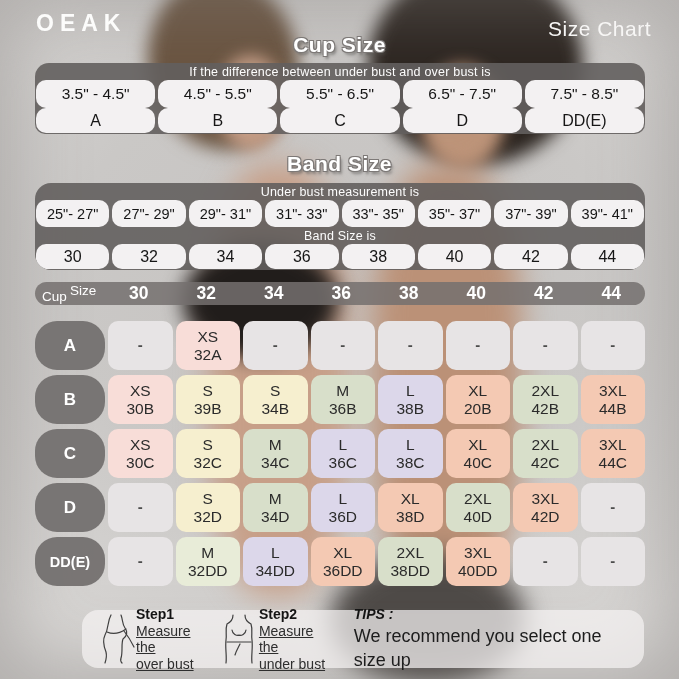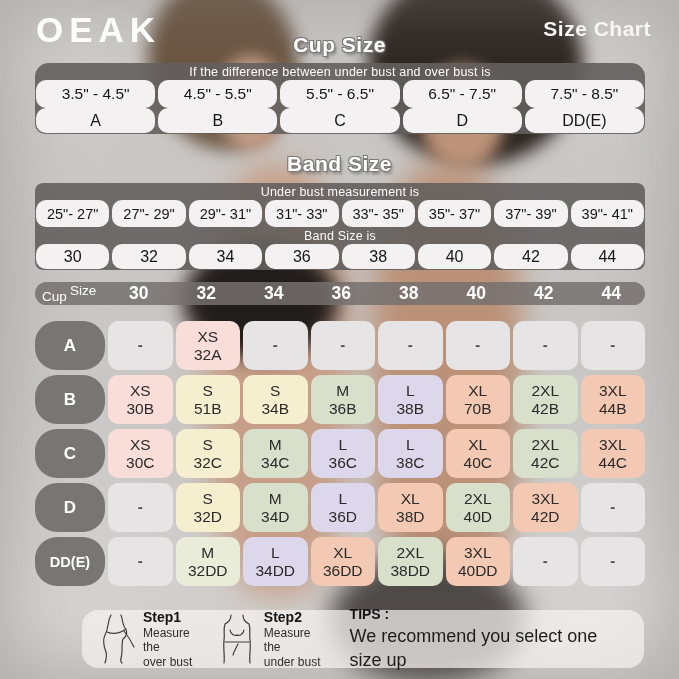--- a/index.html
+++ b/index.html
@@ -13,36 +13,36 @@
   #hair-left  { left:148px; top:-25px; width:150px; height:175px; background:#6a5440; filter:blur(9px); transform:rotate(-10deg); }
   #hair-right { left:368px; top:-35px; width:215px; height:200px; background:#2c2520; filter:blur(9px); }
   #face-left  { left:216px; top:55px;  width:70px;  height:95px;  background:#c59d86; filter:blur(8px); }
   #face-right { left:420px; top:65px;  width:85px;  height:105px; background:#bd9479; filter:blur(8px); }
   #body-left  { left:208px; top:165px; width:140px; height:430px; background:#c79f88; filter:blur(15px); border-radius:40%; }
   #body-right { left:372px; top:165px; width:150px; height:430px; background:#bb9177; filter:blur(15px); border-radius:40%; }
   #dark-top   { left:183px; top:243px; width:155px; height:115px; background:#211d1b; filter:blur(10px); }
   #legs       { left:330px; top:555px; width:195px; height:130px; background:#4e4a47; filter:blur(13px); }
   .vignette { position:absolute; inset:0; box-shadow: inset 0 0 75px 12px rgba(128,125,123,0.45); pointer-events:none; }
 
-  .brand { position:absolute; left:36px; top:10px; font-size:35px; font-weight:bold;
+  .brand { position:absolute; left:36px; top:10px; font-size:23px; font-weight:bold;
            letter-spacing:6px; color:#fcfcfb; }
-  .sheet-title { position:absolute; right:28px; top:17px; font-size:21px; font-weight:bold;
+  .sheet-title { position:absolute; right:28px; top:17px; font-size:21px; font-weight:normal;
            color:#f7f6f5; letter-spacing:0.5px; }
 
   .sec-title { position:absolute; left:0; width:100%; text-align:center; font-size:21px;
            font-weight:bold; color:#ffffff; letter-spacing:0.5px;
            text-shadow:-1px -1px 0 #7d7977, 1px -1px 0 #7d7977, -1px 1px 0 #7d7977,
                         1px 1px 0 #7d7977, 2px 3px 3px rgba(80,78,76,0.6); }
   #cup-title  { top:33px; }
   #band-title { top:152px; }
 
   .dk-table { position:absolute; left:35px; width:610px; overflow:hidden;
               background:rgba(99,95,94,0.9); }
   #cup-table  { top:63px;  border-radius:14px 14px 10px 10px; }
-  #band-table { top:183px; border-radius:8px; }
+  #band-table { top:183px; border-radius:16px; }
   .dk-bar { height:17px; display:flex; align-items:center; justify-content:center;
             color:#fdfdfd; font-size:12.5px; letter-spacing:0.2px; }
   .dk-row { display:grid; gap:3px; padding:0 1px; }
   .cols5 { grid-template-columns:repeat(5,1fr); height:28px; }
   .cols8 { grid-template-columns:repeat(8,1fr); height:27px; }
   .rowB  { height:25px; margin-bottom:1px; }
   .pill { background:#f3f1f2; border-radius:10px; display:flex; align-items:center;
           justify-content:center; font-size:16px; color:#161616; }
   .pill.rng  { font-size:15.5px; }
   .pill.rng8 { font-size:14.5px; }
@@ -63,25 +63,25 @@
   .m-label.small { font-size:14.5px; }
   .m-cell { border-radius:10px; display:flex; flex-direction:column; align-items:center;
           justify-content:center; font-size:15.5px; line-height:1.12; color:#2b2b2b; }
   .m-cell .dash { font-size:15px; color:#4c4c4c; font-weight:bold; }
 
   .panel { position:absolute; left:82px; top:610px; width:562px; height:58px;
           background:rgba(245,243,242,0.72); border-radius:16px; display:flex;
           align-items:center; padding:0 12px 0 14px; box-sizing:border-box; }
   .fig { width:40px; height:50px; flex:0 0 auto; }
   .fig path { fill:none; stroke:#3f3f3f; stroke-width:1.2; stroke-linecap:round; }
-  .step { margin-left:7px; margin-right:13px; }
+  .step { margin-right:13px; }
   .step h3 { margin:0; font-size:14px; color:#141414; }
-  .step p  { margin:1px 0 0; font-size:12px; line-height:1.18; color:#2e2e2e; }
+  .step p  { margin:1px 0 0; font-size:14px; line-height:1.18; color:#2e2e2e;text-decoration:underline; }
   .tips { margin-left:12px; }
-  .tips h3 { margin:0; font-size:14px; color:#141414; }
+  .tips h3 { margin:0; font-size:14px; color:#141414;font-style:italic; }
   .tips p  { margin:2px 0 0; font-size:18px; line-height:1.35; color:#1d1d1d; }
 </style>
 </head>
 <body>
 
 <div class="page">
 
   <div class="bg-layer">
     <div class="blob" id="hair-left"></div>
     <div class="blob" id="hair-right"></div>
@@ -189,37 +189,37 @@
         </div>
       </div>
       <div class="m-row">
         <div class="m-label">B</div>
         <div class="m-cell" style="background: rgb(248, 221, 216);">
           <span>XS</span>
           <span>30B</span>
         </div>
         <div class="m-cell" style="background: rgb(246, 239, 207);">
           <span>S</span>
-          <span>51B</span>
+          <span>39B</span>
         </div>
         <div class="m-cell" style="background: rgb(246, 239, 207);">
           <span>S</span>
           <span>34B</span>
         </div>
         <div class="m-cell" style="background: rgb(216, 223, 202);">
           <span>M</span>
           <span>36B</span>
         </div>
         <div class="m-cell" style="background: rgb(220, 215, 234);">
           <span>L</span>
           <span>38B</span>
         </div>
         <div class="m-cell" style="background: rgb(244, 201, 179);">
           <span>XL</span>
-          <span>70B</span>
+          <span>20B</span>
         </div>
         <div class="m-cell" style="background: rgb(216, 223, 202);">
           <span>2XL</span>
           <span>42B</span>
         </div>
         <div class="m-cell" style="background: rgb(244, 201, 179);">
           <span>3XL</span>
           <span>44B</span>
         </div>
       </div>

